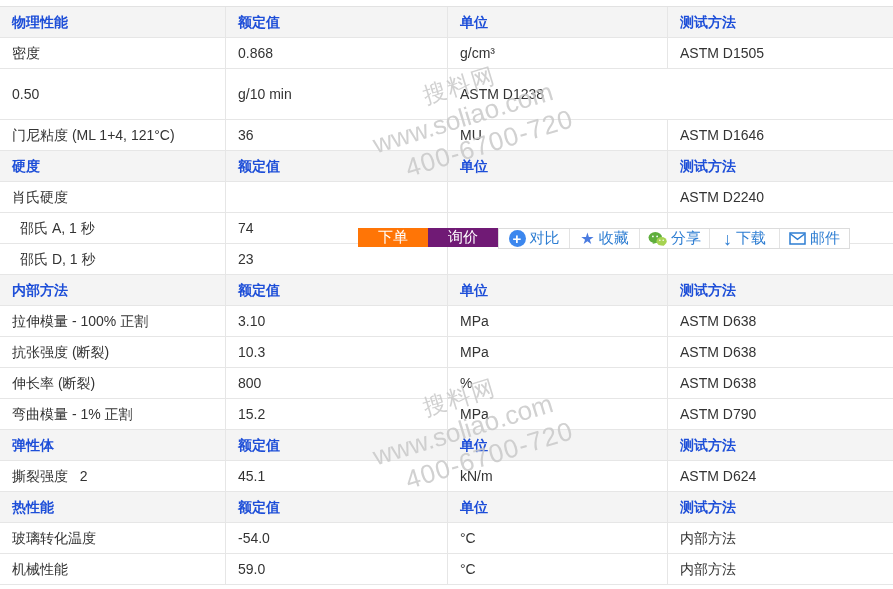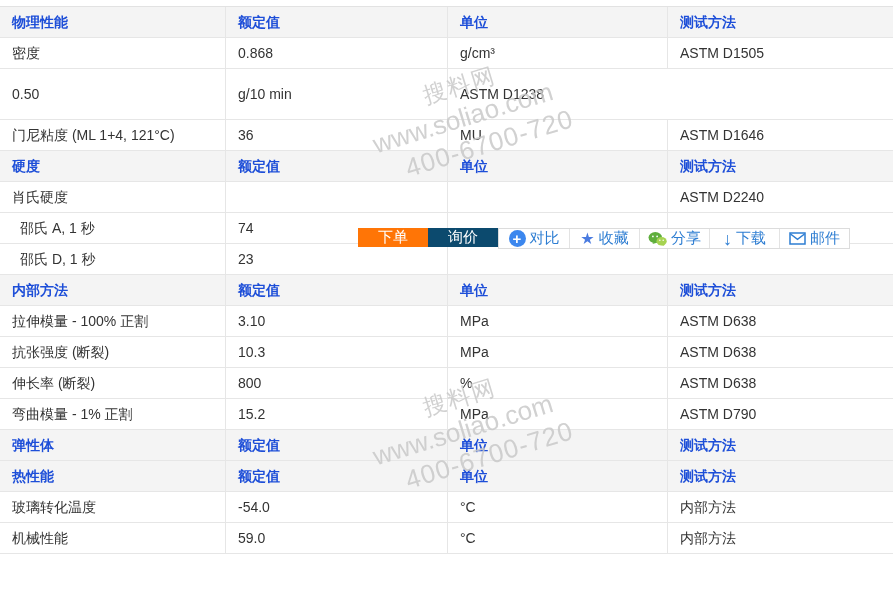--- a/index.html
+++ b/index.html
@@ -25,21 +25,21 @@
   .wm-site  { margin-left: 62px; font-size: 23px; letter-spacing: 2px; }
   .wm-url   { font-size: 26px; margin-top: 1px; }
   .wm-phone { font-size: 26px; margin-left: 24px; margin-top: 1px; letter-spacing: 1px; }
 
   
   .toolbar { position: absolute; left: 358px; top: 228px; height: 33px; display: flex; z-index: 3;
              font-size: 15px; align-items: flex-start; }
   .tb-btn { width: 70px; display: flex; align-items: center; justify-content: center;
             color: #fff; cursor: pointer; user-select: none; }
   .tb-btn.orange { background: #ff7506; }
-  .tb-btn.blue   { background: #0c4a6e; }
+  .tb-btn.blue   { background: #701a75; }
   .tb-group { display: flex; background: #fff; border: 1px solid #dcdcdc; }
   .tb-item { width: 70px; display: flex; align-items: center; justify-content: center; gap: 4px;
              color: #2d7dd2; border-left: 1px solid #e3e3e3; cursor: pointer; white-space: nowrap; }
   .tb-item:first-child { border-left: none; }
 
   .ic { display: inline-flex; align-items: center; justify-content: center; }
   .ic.plus { width: 17px; height: 17px; border-radius: 50%; background: #3c87ee; color: #fff;
              font-size: 15px; font-weight: bold; line-height: 1; }
   .ic.star { color: #4a7be0; font-size: 16px; line-height: 1; }
   .ic.dl   { color: #2d7dd2; font-size: 18px; font-weight: bold; line-height: 1; }
@@ -125,20 +125,26 @@
         <div class="cell">弯曲模量 - 1% 正割</div>
         <div class="cell">15.2</div>
         <div class="cell">MPa</div>
         <div class="cell">ASTM D790</div>
       </div>
       <div class="row header">
         <div class="cell">弹性体</div>
         <div class="cell">额定值</div>
         <div class="cell">单位</div>
         <div class="cell">测试方法</div>
+      </div>
+      <div class="row">
+        <div class="cell">撕裂强度&nbsp;&nbsp;&nbsp;2</div>
+        <div class="cell">45.1</div>
+        <div class="cell">kN/m</div>
+        <div class="cell">ASTM D624</div>
       </div>
       <div class="row header">
         <div class="cell">热性能</div>
         <div class="cell">额定值</div>
         <div class="cell">单位</div>
         <div class="cell">测试方法</div>
       </div>
       <div class="row">
         <div class="cell">玻璃转化温度</div>
         <div class="cell">-54.0</div>

